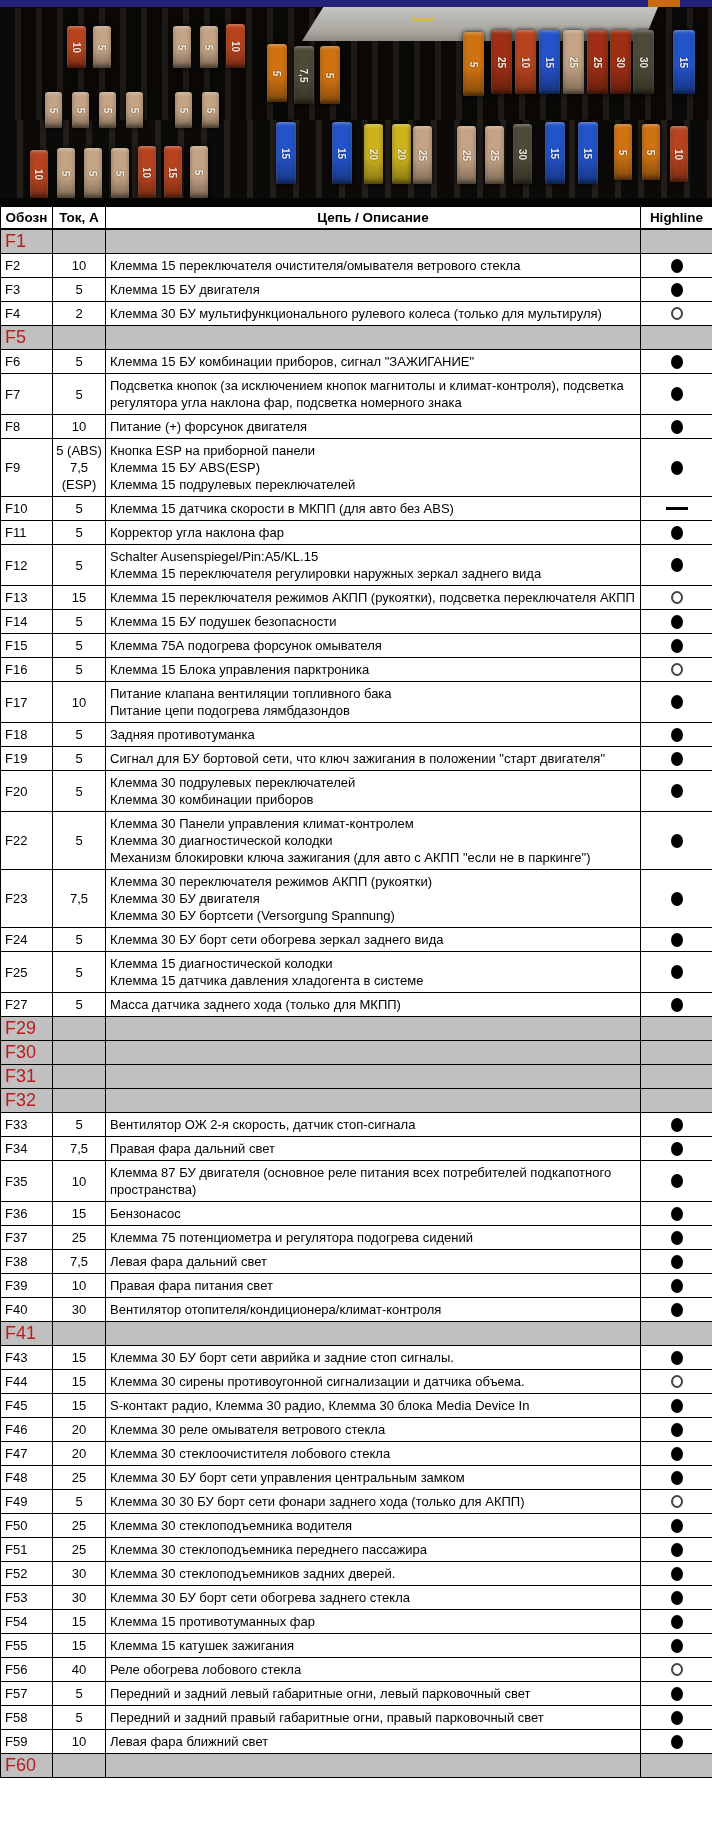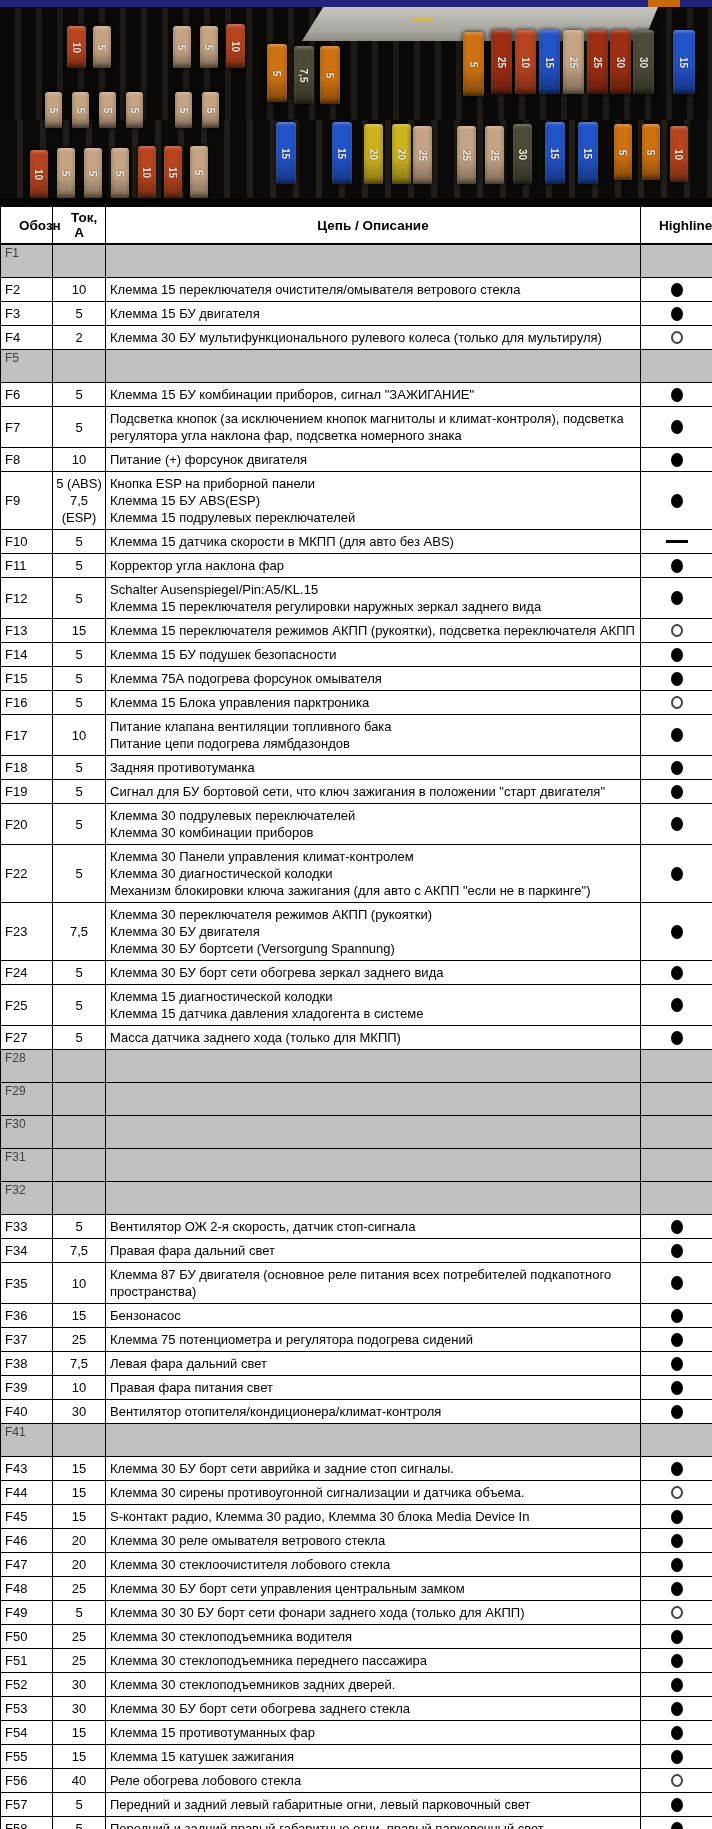--- a/index.html
+++ b/index.html
@@ -76,35 +76,35 @@
     table-layout: fixed;
     font-size: 13px;
     color: #000;
   }
   table.fuse-table th, table.fuse-table td {
     border: 1px solid #000;
   }
   table.fuse-table th {
     font-weight: bold;
     font-size: 13.5px;
-    padding: 3px 18px;
+    padding: 3px 4px;
     text-align: center;
     background: #fff;
     border-bottom: 2px solid #000;
   }
   td.c-id   { padding: 3px 2px 3px 4px; vertical-align: middle; }
   td.c-amp  { padding: 3px 2px; text-align: center; vertical-align: middle; white-space: pre-line; line-height: 17px; }
   td.c-desc { padding: 3px 4px; vertical-align: middle; white-space: pre-line; line-height: 17px; }
   td.c-mark { padding: 3px 2px; text-align: center; vertical-align: middle; }
   tr.empty-row td {
     background: #c0c0c0;
     height: 14px;
-    padding: 1px 2px 17px 4px;
-    font-size: 12px;
-    color: #404040;
+    padding: 1px 2px 1px 4px;
+    font-size: 18px;
+    color: #b91c1c;
   }
   .mk { margin: 0 auto; }
   .mk-filled { width: 12px; height: 14px; border-radius: 50%; background: #000; }
   .mk-open   { width: 12px; height: 13px; border-radius: 50%; background: #fff; border: 2px solid #444; }
   .mk-dash   { width: 22px; height: 3px; background: #000; }
 </style>
 </head>
 <body>
 
 <div class="page">
@@ -469,26 +469,20 @@
         </tr>
         <tr>
           <td class="c-id">F27</td>
           <td class="c-amp">5</td>
           <td class="c-desc">Масса датчика заднего хода (только для МКПП)</td>
           <td class="c-mark">
             <div class="mk mk-filled"></div>
           </td>
         </tr>
         <tr class="empty-row">
-          <td class="c-id">F28</td>
-          <td class="c-amp"></td>
-          <td class="c-desc"></td>
-          <td class="c-mark"></td>
-        </tr>
-        <tr class="empty-row">
           <td class="c-id">F29</td>
           <td class="c-amp"></td>
           <td class="c-desc"></td>
           <td class="c-mark"></td>
         </tr>
         <tr class="empty-row">
           <td class="c-id">F30</td>
           <td class="c-amp"></td>
           <td class="c-desc"></td>
           <td class="c-mark"></td>

